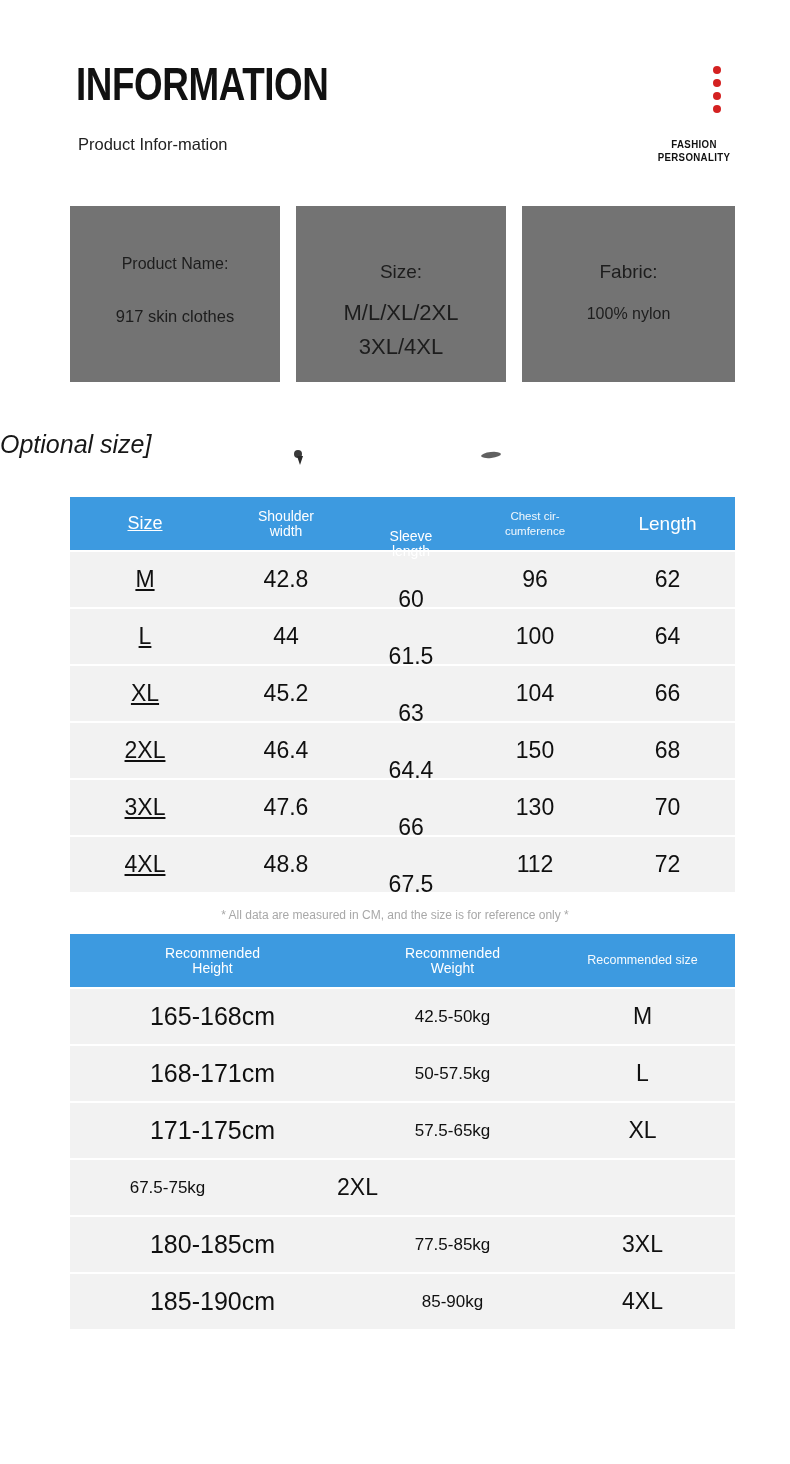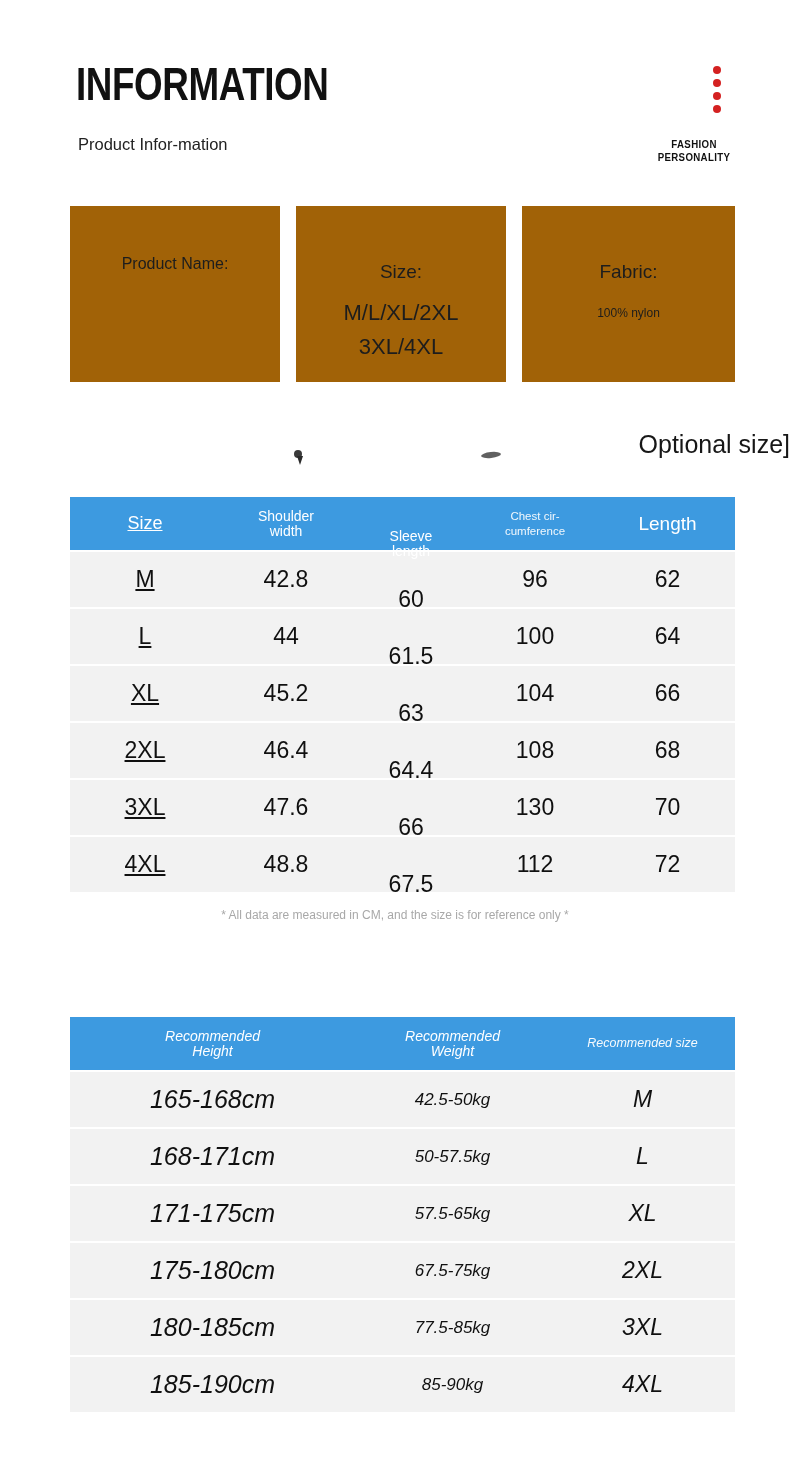--- a/index.html
+++ b/index.html
@@ -82,21 +82,21 @@
     position: absolute;
     left: 70px;
     top: 206px;
     width: 665px;
     height: 176px;
   }
   .card {
     position: absolute;
     top: 0;
     height: 176px;
-    background: #a16207;
+    background: #737373;
     text-align: center;
   }
   .card-1 { left: 0px;   width: 210px; }
   .card-2 { left: 226px; width: 210px; }
   .card-3 { left: 452px; width: 213px; }
 
   .card-label {
     position: absolute;
     left: 0; right: 0;
     font-size: 17px;
@@ -108,30 +108,31 @@
     left: 0; right: 0;
     font-size: 17px;
     line-height: 25px;
     color: #1d1d1d;
   }
   .card-1 .card-label { top: 48px; font-size: 16px; }
   .card-1 .card-value { top: 98px; font-size: 16.5px; }
   .card-2 .card-label { top: 56px; font-size: 19px; }
   .card-2 .card-value { top: 90px; font-size: 22px; line-height: 34px; }
   .card-3 .card-label { top: 56px; font-size: 19px; }
-  .card-3 .card-value { top: 95px; font-size: 12px; }
+  .card-3 .card-value { top: 95px; font-size: 16px; }
 
   
   .optional-heading {
     position: absolute;
     left: 0; right: 0;
     top: 430px;
-    text-align: right;
+    text-align: left;
     font-size: 25px;
     color: #171717;
+    font-style: italic;
   }
   .cursor-artifact {
     position: absolute;
     left: 293px;
     top: 440px;
     width: 12px;
     height: 26px;
     pointer-events: none;
   }
   .cursor-artifact .c-head {
@@ -161,21 +162,21 @@
     transform: rotate(-6deg);
   }
 
   
   .size-table {
     position: absolute;
     left: 70px;
     width: 665px;
   }
   #size-table-1 { top: 497px; }
-  #size-table-2 { top: 1017px; font-style: italic; }
+  #size-table-2 { top: 934px; }
 
   .thead {
     display: flex;
     align-items: center;
     height: 53px;
     background: #3d9ae0;
     color: #ffffff;
   }
   .th {
     text-align: center;
@@ -246,20 +247,21 @@
   <div class="brand-tag">
     <div>FASHION</div>
     <div>PERSONALITY</div>
   </div>
 </div>
 
 <div class="cards">
 
   <div class="card card-1">
     <div class="card-label">Product Name:</div>
+    <div class="card-value">917 skin clothes</div>
   </div>
 
   <div class="card card-2">
     <div class="card-label">Size:</div>
     <div class="card-value">
       <div>M/L/XL/2XL</div>
       <div>3XL/4XL</div>
     </div>
   </div>
 
@@ -316,21 +318,21 @@
     <div class="td c0">XL</div>
     <div class="td c1">45.2</div>
     <div class="td c2">63</div>
     <div class="td c3">104</div>
     <div class="td c4">66</div>
   </div>
   <div class="tr">
     <div class="td c0">2XL</div>
     <div class="td c1">46.4</div>
     <div class="td c2">64.4</div>
-    <div class="td c3">108</div>
+    <div class="td c3">150</div>
     <div class="td c4">68</div>
   </div>
   <div class="tr">
     <div class="td c0">3XL</div>
     <div class="td c1">47.6</div>
     <div class="td c2">66</div>
     <div class="td c3">130</div>
     <div class="td c4">70</div>
   </div>
   <div class="tr">
@@ -368,21 +370,20 @@
     <div class="td c0">168-171cm</div>
     <div class="td c1">50-57.5kg</div>
     <div class="td c2">L</div>
   </div>
   <div class="tr">
     <div class="td c0">171-175cm</div>
     <div class="td c1">57.5-65kg</div>
     <div class="td c2">XL</div>
   </div>
   <div class="tr">
-    <div class="td c0">175-180cm</div>
     <div class="td c1">67.5-75kg</div>
     <div class="td c2">2XL</div>
   </div>
   <div class="tr">
     <div class="td c0">180-185cm</div>
     <div class="td c1">77.5-85kg</div>
     <div class="td c2">3XL</div>
   </div>
   <div class="tr">
     <div class="td c0">185-190cm</div>

